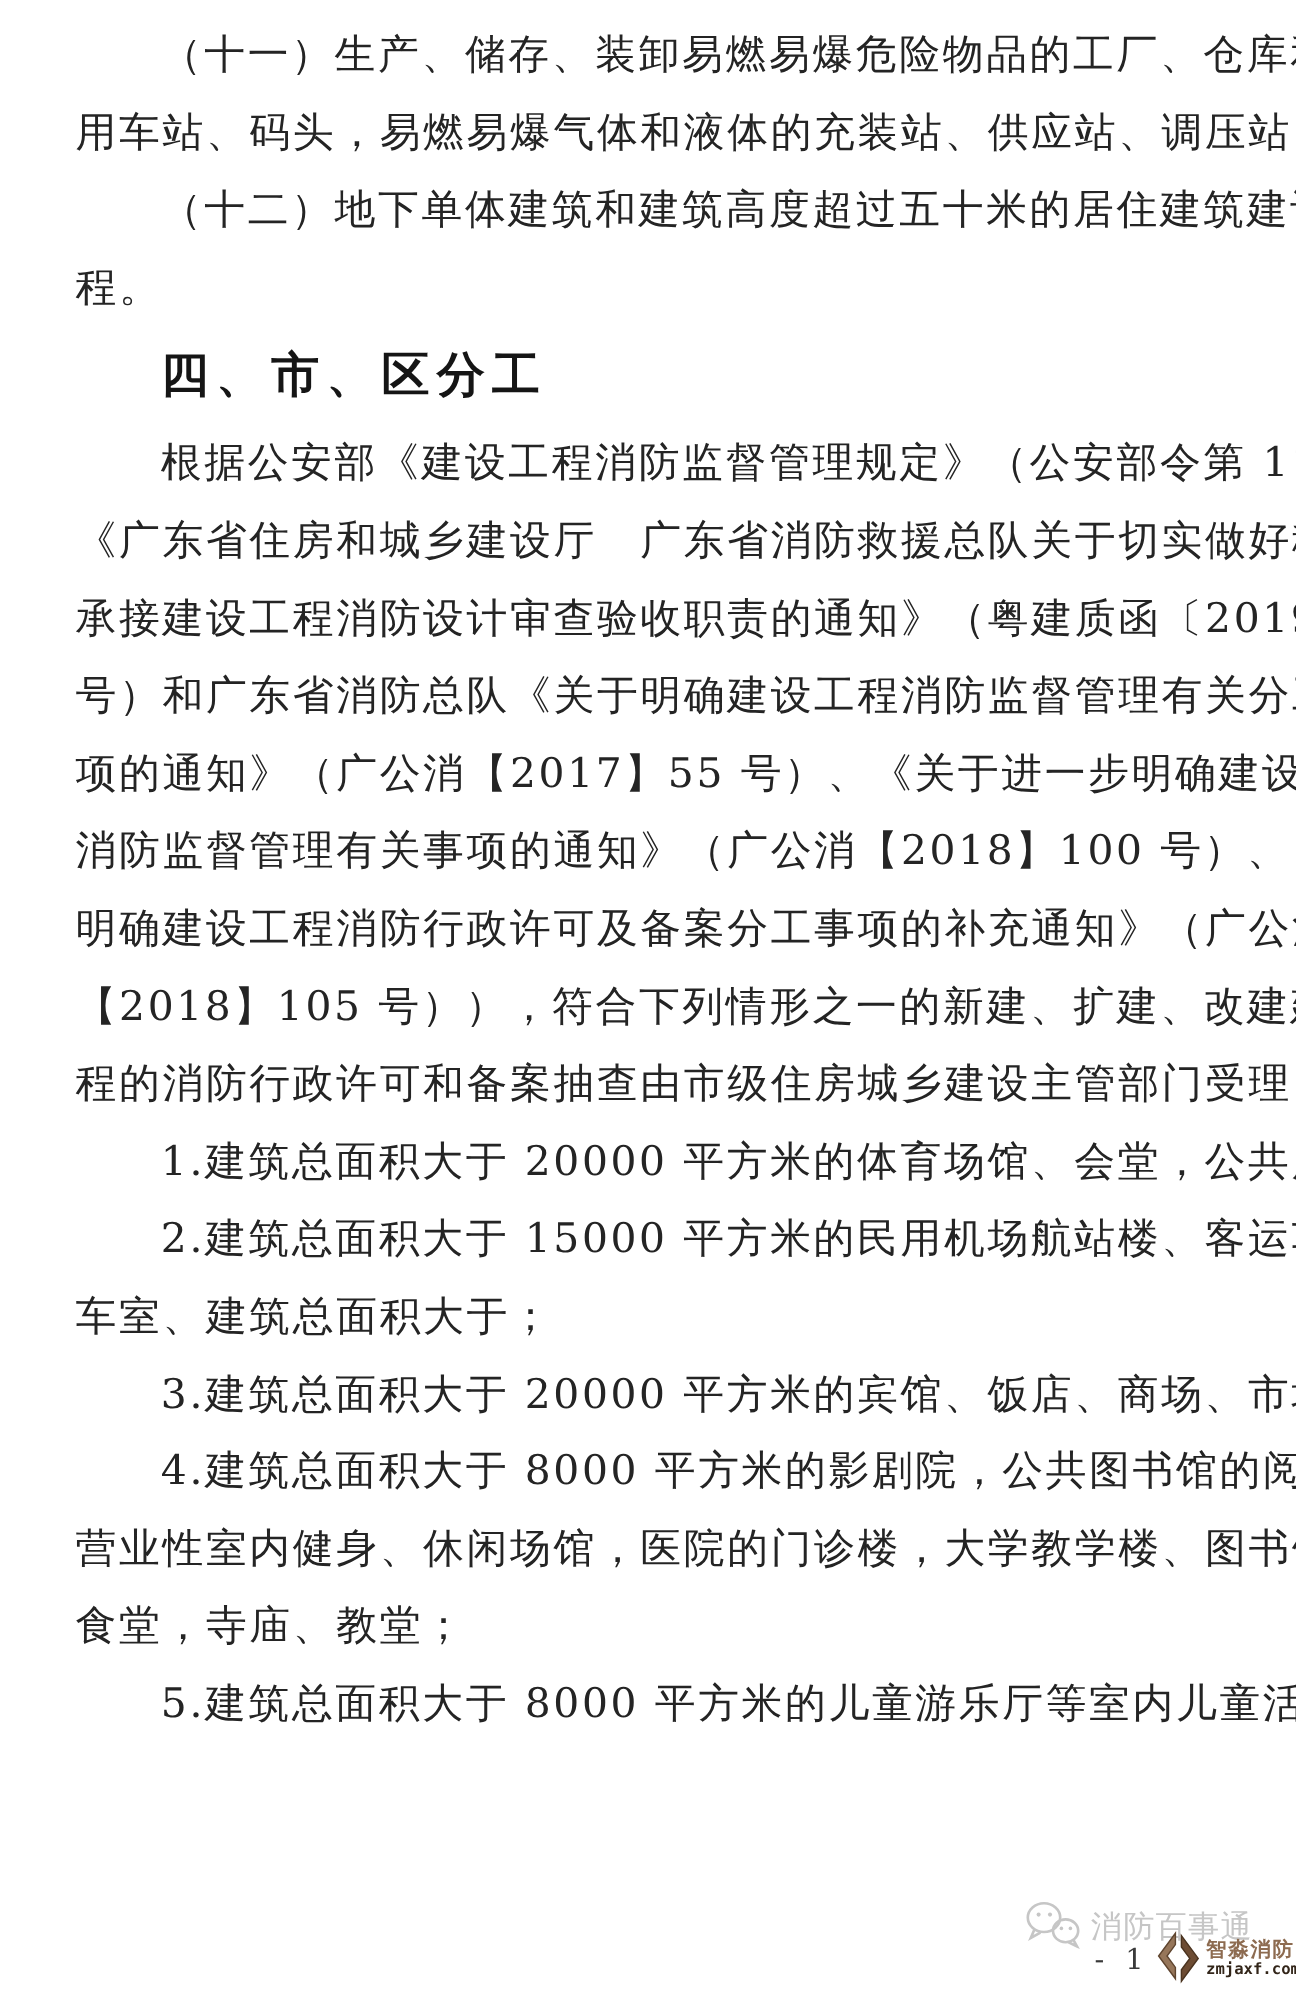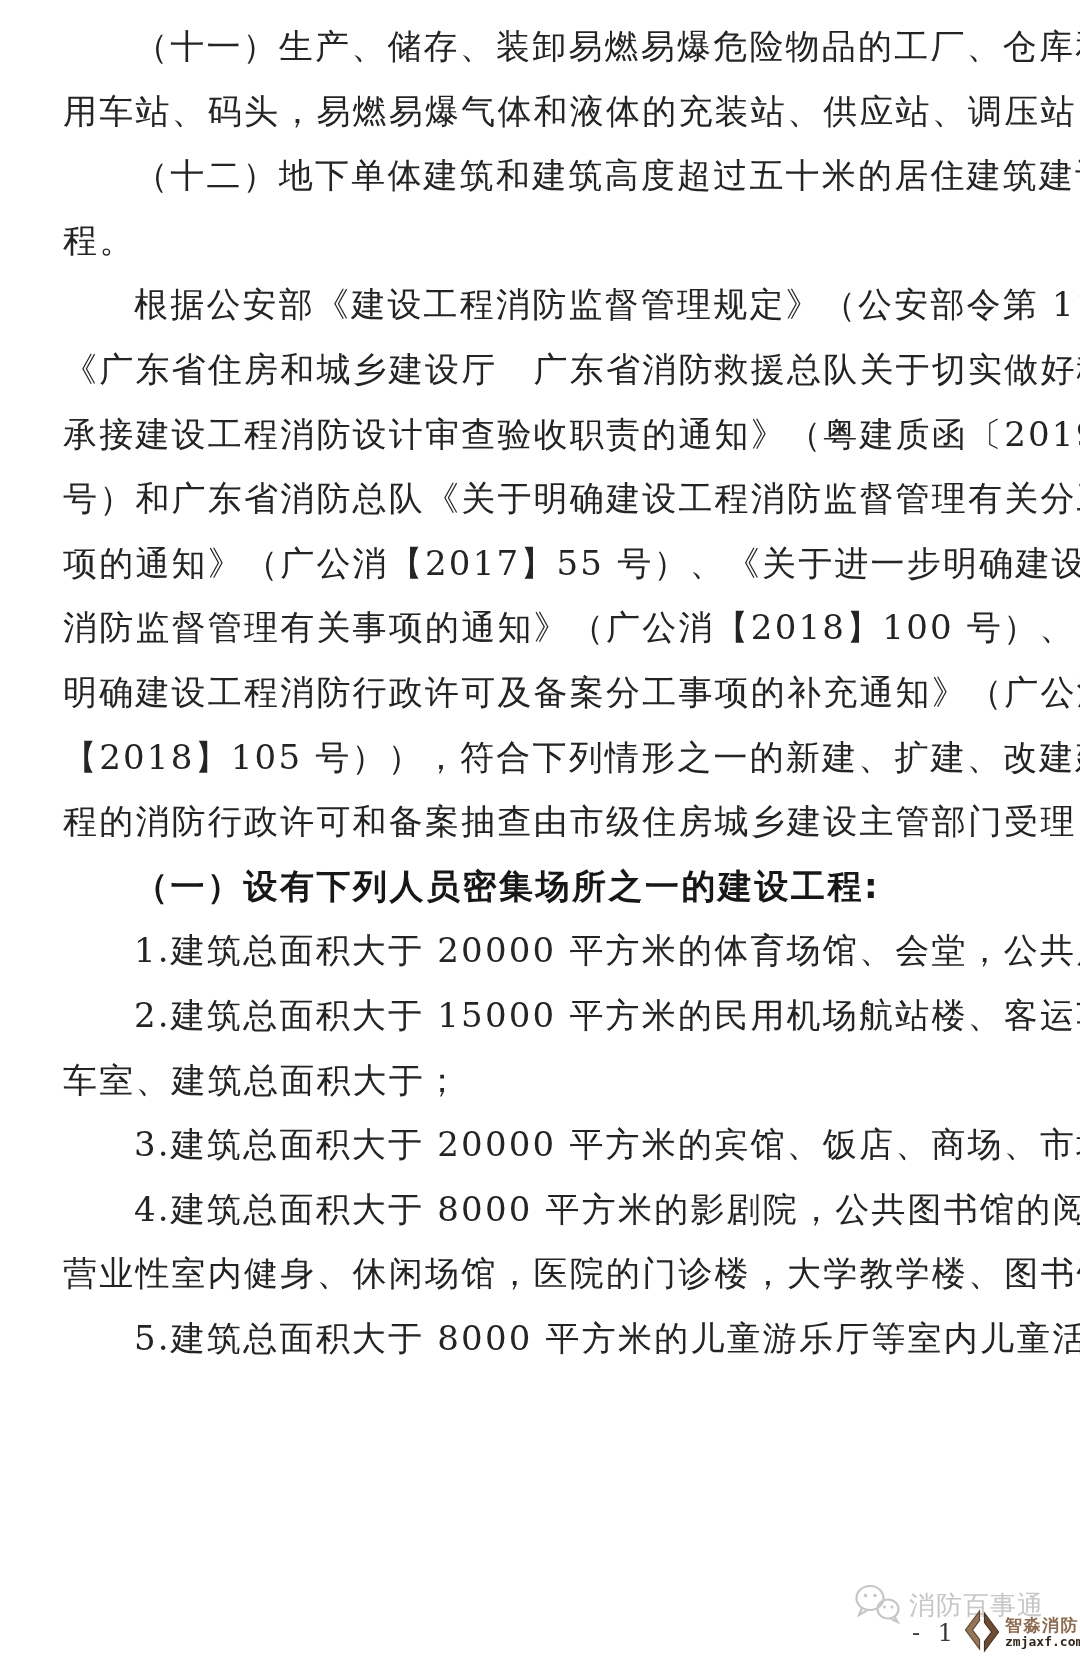--- a/index.html
+++ b/index.html
@@ -108,39 +108,40 @@
 </style>
 </head>
 <body>
 
 <div class="page">
   <div class="line indent">（十一）生产、储存、装卸易燃易爆危险物品的工厂、仓库和专</div>
   <div class="line">用车站、码头，易燃易爆气体和液体的充装站、供应站、调压站；</div>
   <div class="line indent">（十二）地下单体建筑和建筑高度超过五十米的居住建筑建设工</div>
   <div class="line">程。</div>
 
+  <div class="heading indent">四、市、区分工</div>
 
   <div class="line indent">根据公安部《建设工程消防监督管理规定》（公安部令第 119 号）、</div>
   <div class="line">《广东省住房和城乡建设厅　广东省消防救援总队关于切实做好移交</div>
   <div class="line">承接建设工程消防设计审查验收职责的通知》（粤建质函〔2019〕1110</div>
   <div class="line">号）和广东省消防总队《关于明确建设工程消防监督管理有关分工事</div>
   <div class="line">项的通知》（广公消【2017】55 号）、《关于进一步明确建设工程</div>
   <div class="line">消防监督管理有关事项的通知》（广公消【2018】100 号）、《关于</div>
   <div class="line">明确建设工程消防行政许可及备案分工事项的补充通知》（广公消</div>
   <div class="line">【2018】105 号）），符合下列情形之一的新建、扩建、改建建设工</div>
   <div class="line">程的消防行政许可和备案抽查由市级住房城乡建设主管部门受理:</div>
 
-  <div class="line indent bold-line">（一）设有下列人员密集场所之一的建设工程:</div>
 
   <div class="line indent">1.建筑总面积大于 20000 平方米的体育场馆、会堂，公共展览馆、</div>
   <div class="line indent">2.建筑总面积大于 15000 平方米的民用机场航站楼、客运车站候</div>
   <div class="line">车室、建筑总面积大于；</div>
   <div class="line indent">3.建筑总面积大于 20000 平方米的宾馆、饭店、商场、市场。</div>
   <div class="line indent">4.建筑总面积大于 8000 平方米的影剧院，公共图书馆的阅览室，</div>
   <div class="line">营业性室内健身、休闲场馆，医院的门诊楼，大学教学楼、图书馆、</div>
+  <div class="line">食堂，寺庙、教堂；</div>
   <div class="line indent">5.建筑总面积大于 8000 平方米的儿童游乐厅等室内儿童活动场</div>
 </div>
 
 <div class="watermark">
   <span>
     <svg width="50" height="42" viewBox="0 0 50 42">
       <g fill="none" stroke="#c6c6c6" stroke-width="2.2">
         <ellipse cx="18" cy="16" rx="13.5" ry="12"></ellipse>
         <path d="M10 26 L7 33 L15 28.5"></path>
         <ellipse cx="36" cy="27" rx="10.5" ry="9.5"></ellipse>

